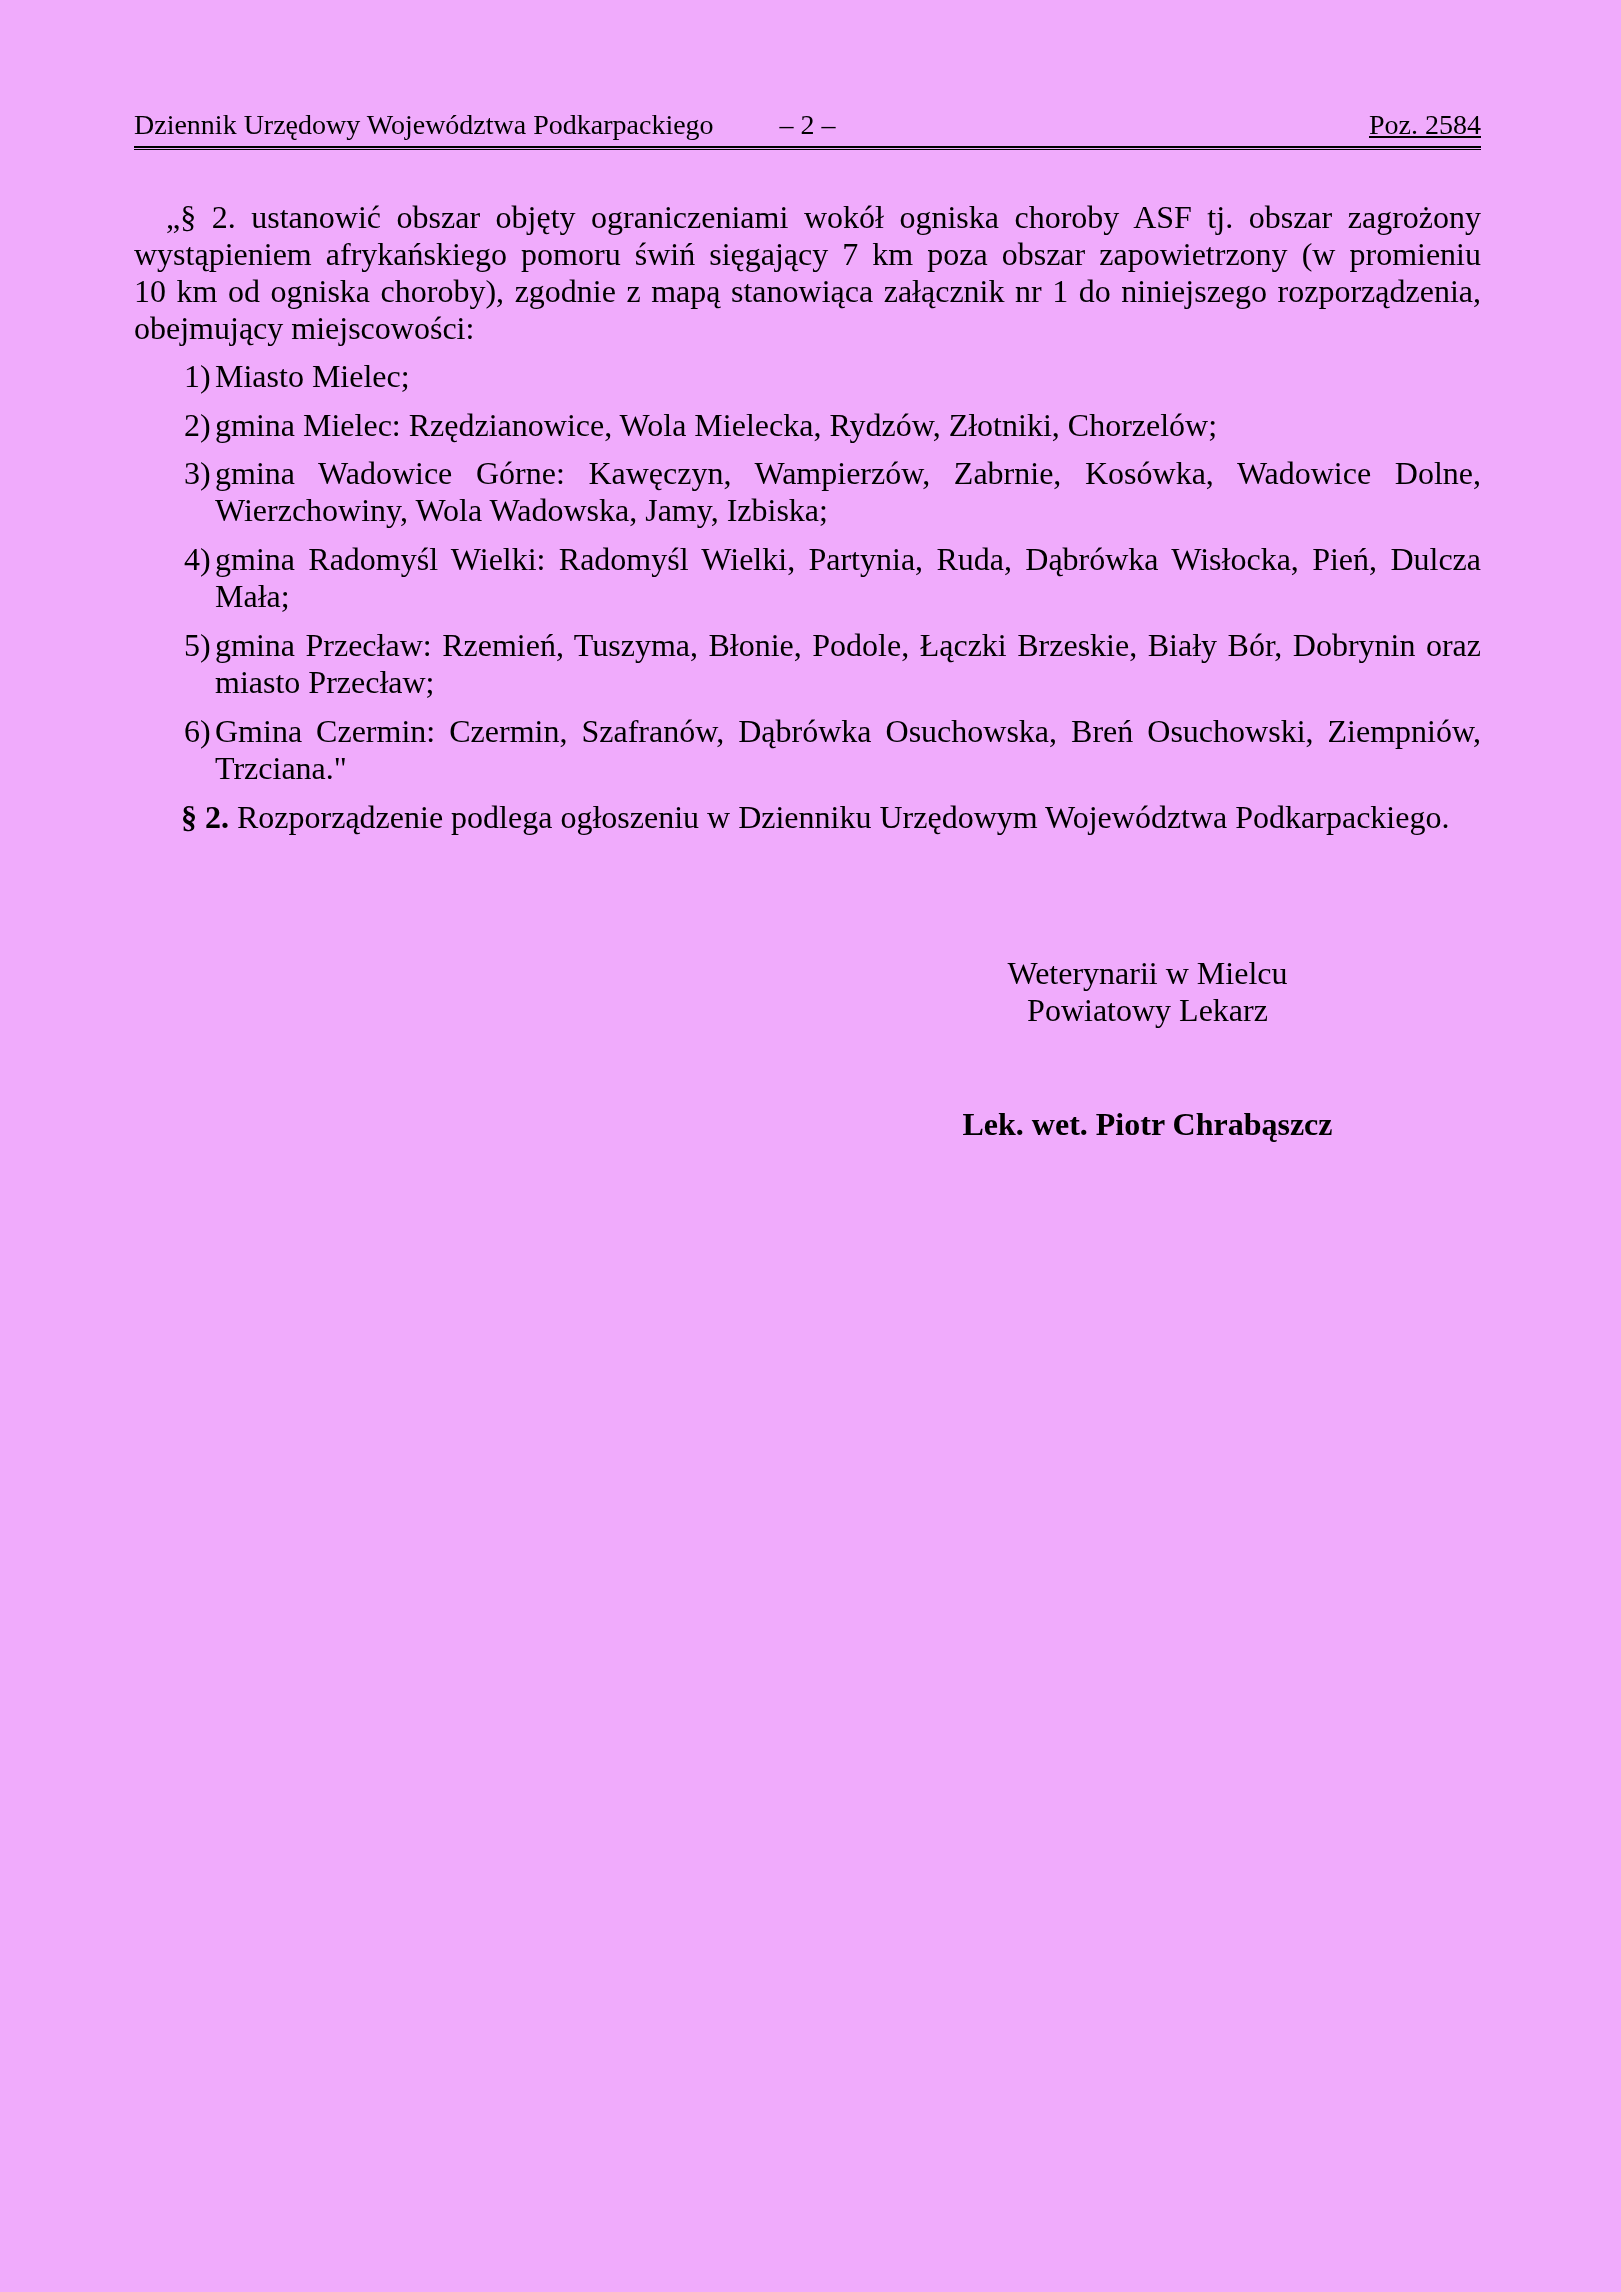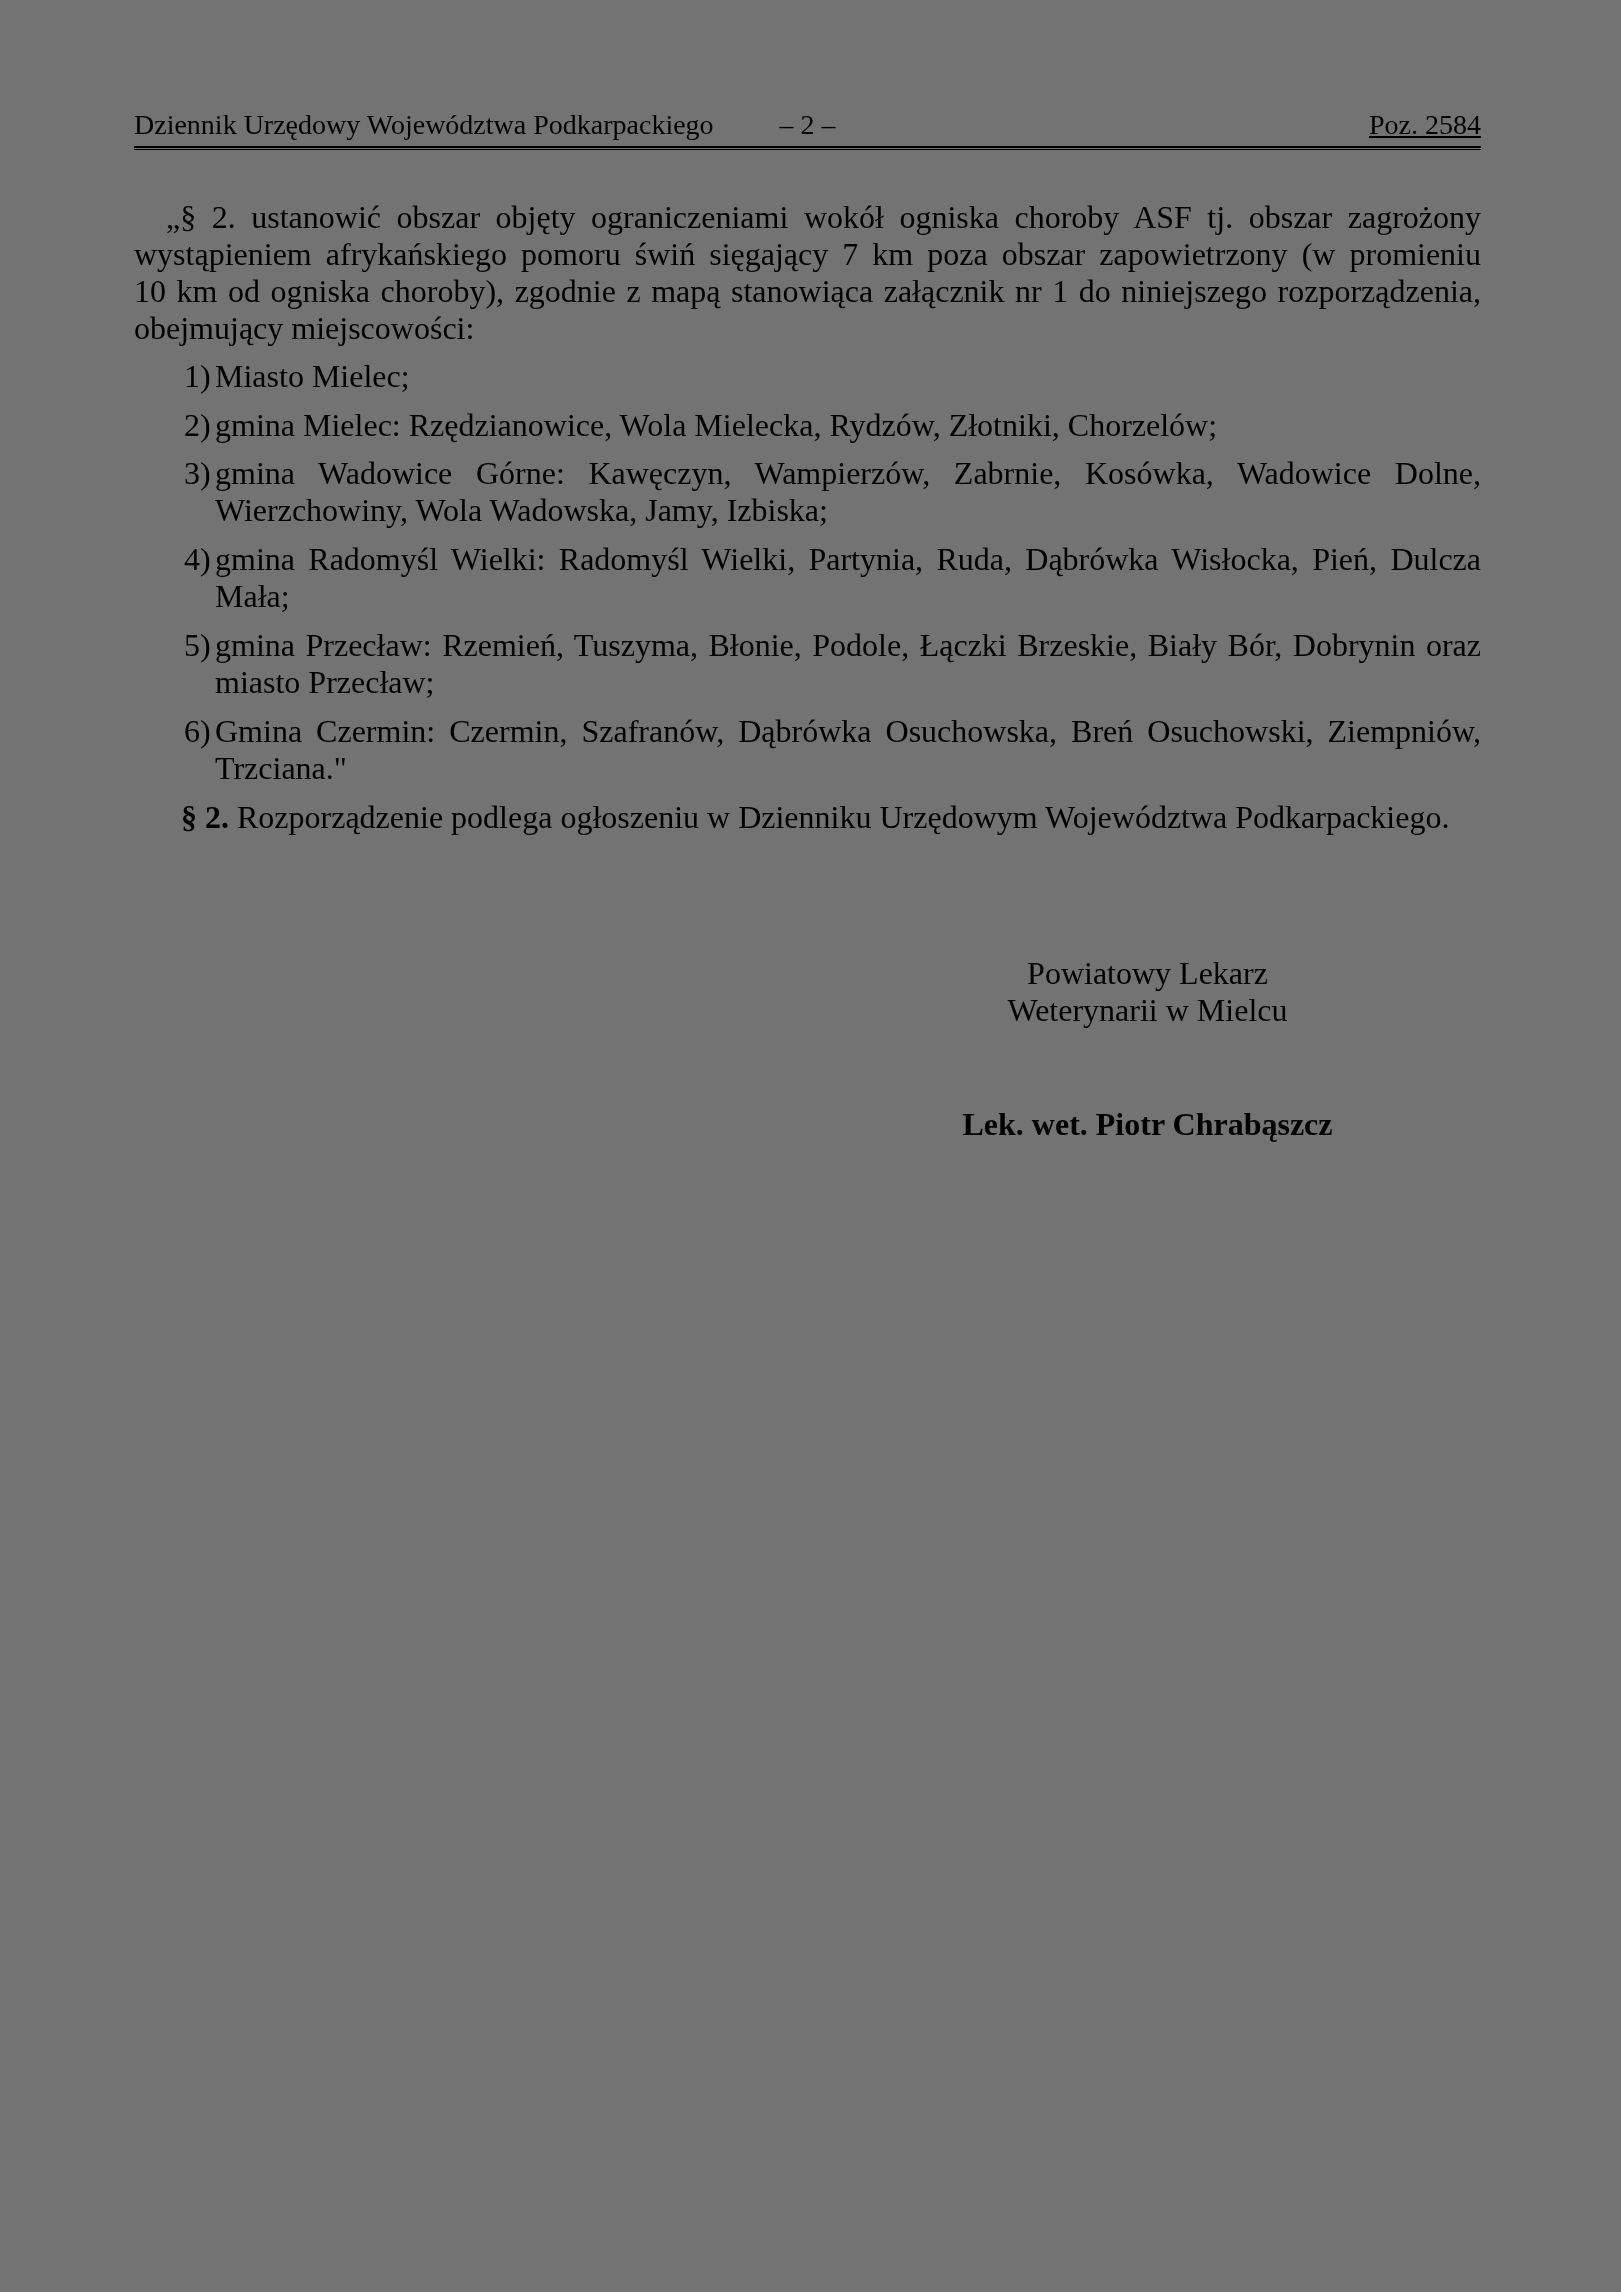--- a/index.html
+++ b/index.html
@@ -1,20 +1,20 @@
 <!DOCTYPE html>
 <html lang="pl"><head>
 <meta charset="utf-8">
 <style>
   html, body { margin: 0; padding: 0; background: #ffffff; }
   .page {
     position: relative;
     width: 1621px;
     height: 2293px;
-    background: #737373;
+    background: #f0abfc;
     color: #000000;
     font-family: "Liberation Serif", "DejaVu Serif", serif;
     overflow: hidden;
   }
   
   .header {
     position: absolute;
     left: 134px;
     top: 108px;
     width: 1347px;
@@ -115,21 +115,21 @@
 
     <div class="list-item">
       <span class="num">6)</span>
       <span>Gmina Czermin: Czermin, Szafranów, Dąbrówka Osuchowska, Breń Osuchowski, Ziempniów, Trzciana."</span>
     </div>
 
     <p class="par sec-par"><b class="sec-label">§ 2.</b> <span>Rozporządzenie podlega ogłoszeniu w Dzienniku Urzędowym Województwa Podkarpackiego.</span></p>
 
 
     <div class="signature">
+      <div class="sig-title">Weterynarii w Mielcu</div>
       <div class="sig-title">Powiatowy Lekarz</div>
-      <div class="sig-title">Weterynarii w Mielcu</div>
       <div class="sig-name">Lek. wet. Piotr Chrabąszcz</div>
     </div>
 
   </div>
 
 </div>
 
 
 </body></html>

